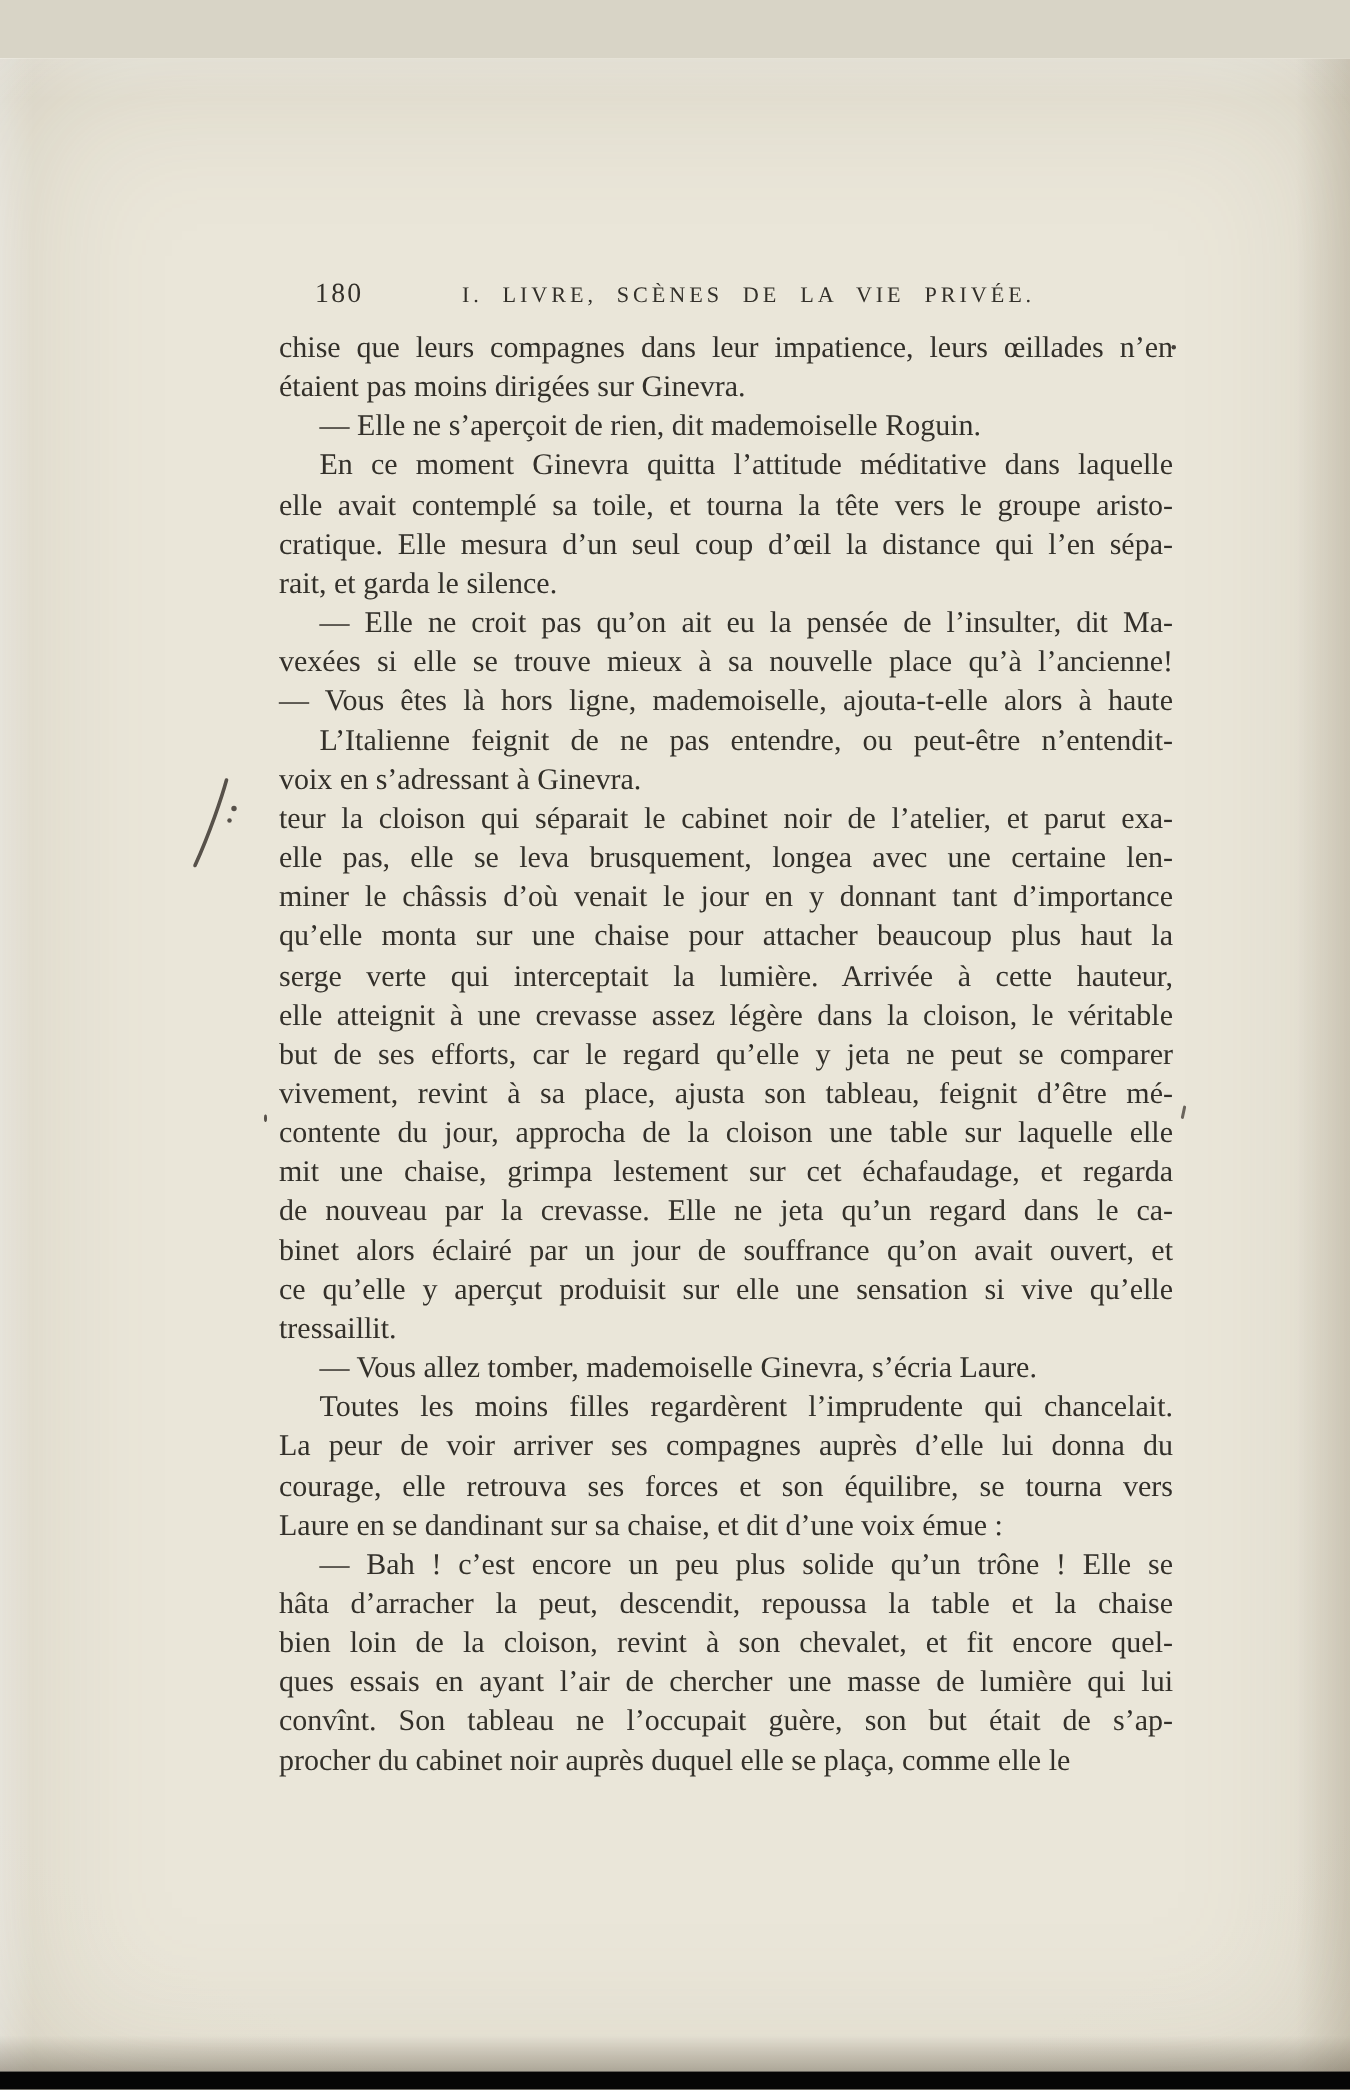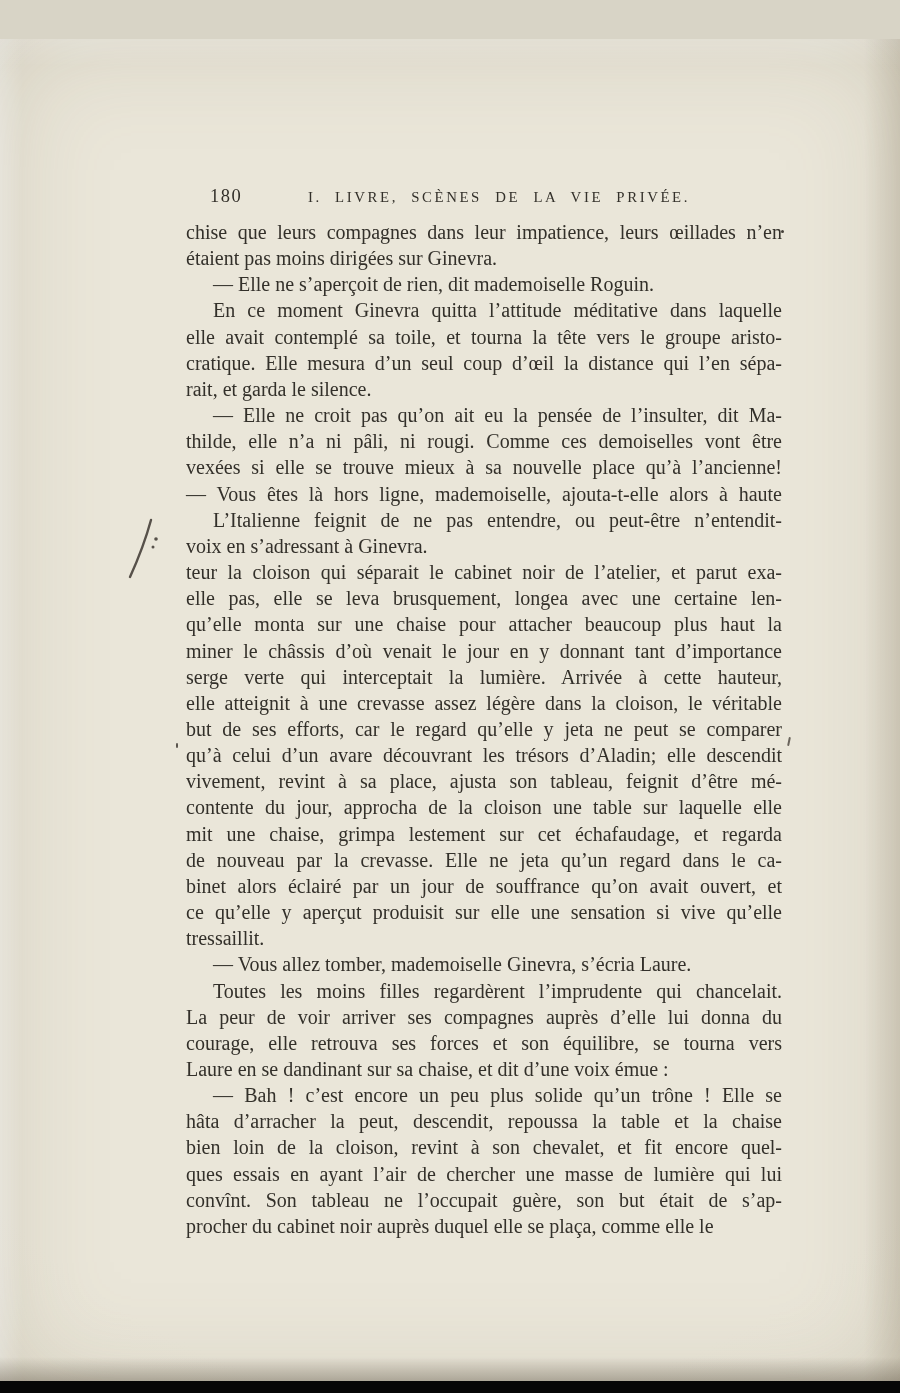--- a/index.html
+++ b/index.html
@@ -71,33 +71,31 @@
 
   <div class="body-text">
       <div class="line">chise que leurs compagnes dans leur impatience, leurs œillades n’en</div>
       <div class="line para-end">étaient pas moins dirigées sur Ginevra.</div>
       <div class="line para-start-indent para-end">— Elle ne s’aperçoit de rien, dit mademoiselle Roguin.</div>
       <div class="line para-start-indent">En ce moment Ginevra quitta l’attitude méditative dans laquelle</div>
       <div class="line">elle avait contemplé sa toile, et tourna la tête vers le groupe aristo-</div>
       <div class="line">cratique. Elle mesura d’un seul coup d’œil la distance qui l’en sépa-</div>
       <div class="line para-end">rait, et garda le silence.</div>
       <div class="line para-start-indent">— Elle ne croit pas qu’on ait eu la pensée de l’insulter, dit Ma-</div>
-      <div class="line">thilde, elle n’a ni pâli, ni rougi. Comme ces demoiselles vont être</div>
       <div class="line">vexées si elle se trouve mieux à sa nouvelle place qu’à l’ancienne!</div>
       <div class="line">— Vous êtes là hors ligne, mademoiselle, ajouta-t-elle alors à haute</div>
       <div class="line para-start-indent">L’Italienne feignit de ne pas entendre, ou peut-être n’entendit-</div>
       <div class="line para-end">voix en s’adressant à Ginevra.</div>
       <div class="line">teur la cloison qui séparait le cabinet noir de l’atelier, et parut exa-</div>
       <div class="line">elle pas, elle se leva brusquement, longea avec une certaine len-</div>
+      <div class="line">miner le châssis d’où venait le jour en y donnant tant d’importance</div>
       <div class="line">qu’elle monta sur une chaise pour attacher beaucoup plus haut la</div>
-      <div class="line">miner le châssis d’où venait le jour en y donnant tant d’importance</div>
       <div class="line">serge verte qui interceptait la lumière. Arrivée à cette hauteur,</div>
       <div class="line">elle atteignit à une crevasse assez légère dans la cloison, le véritable</div>
       <div class="line">but de ses efforts, car le regard qu’elle y jeta ne peut se comparer</div>
-      <div class="line">qu’à celui d’un avare découvrant les trésors d’Aladin; elle descendit</div>
       <div class="line">vivement, revint à sa place, ajusta son tableau, feignit d’être mé-</div>
       <div class="line">contente du jour, approcha de la cloison une table sur laquelle elle</div>
       <div class="line">mit une chaise, grimpa lestement sur cet échafaudage, et regarda</div>
       <div class="line">de nouveau par la crevasse. Elle ne jeta qu’un regard dans le ca-</div>
       <div class="line">binet alors éclairé par un jour de souffrance qu’on avait ouvert, et</div>
       <div class="line">ce qu’elle y aperçut produisit sur elle une sensation si vive qu’elle</div>
       <div class="line para-end">tressaillit.</div>
       <div class="line para-start-indent para-end">— Vous allez tomber, mademoiselle Ginevra, s’écria Laure.</div>
       <div class="line para-start-indent">Toutes les moins filles regardèrent l’imprudente qui chancelait.</div>
       <div class="line">La peur de voir arriver ses compagnes auprès d’elle lui donna du</div>

